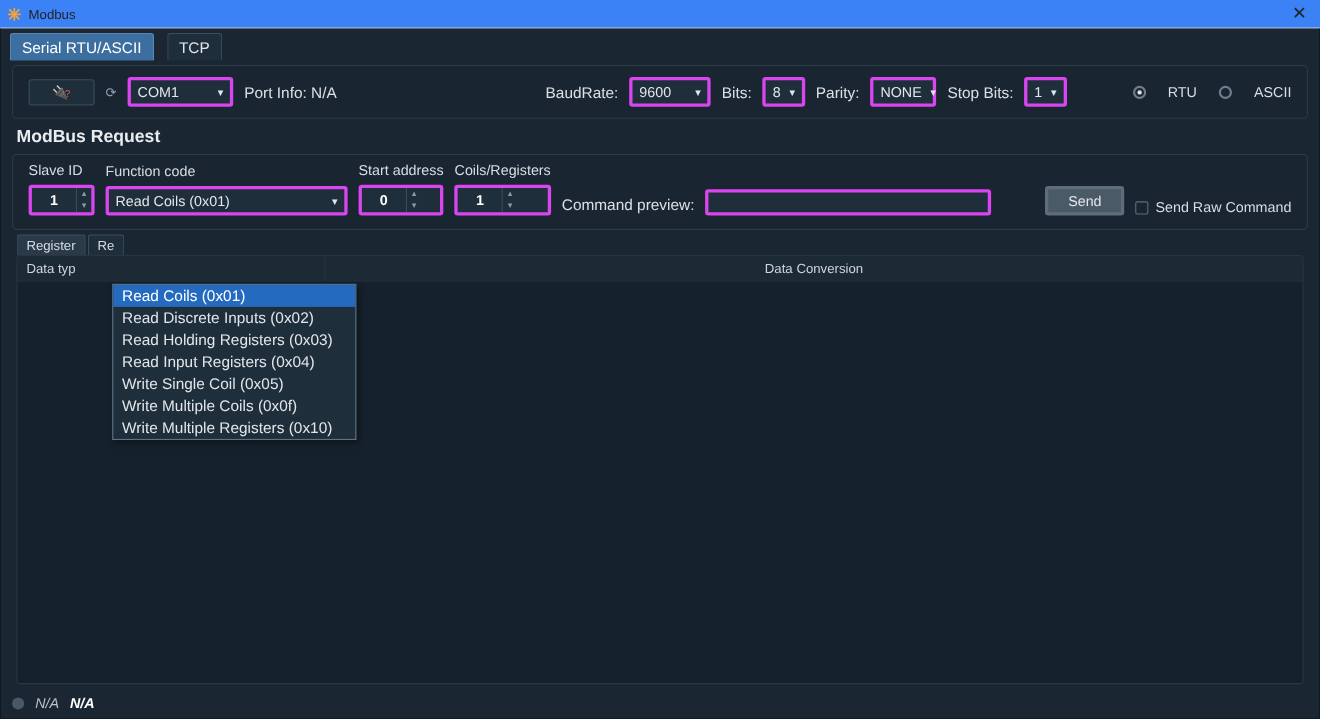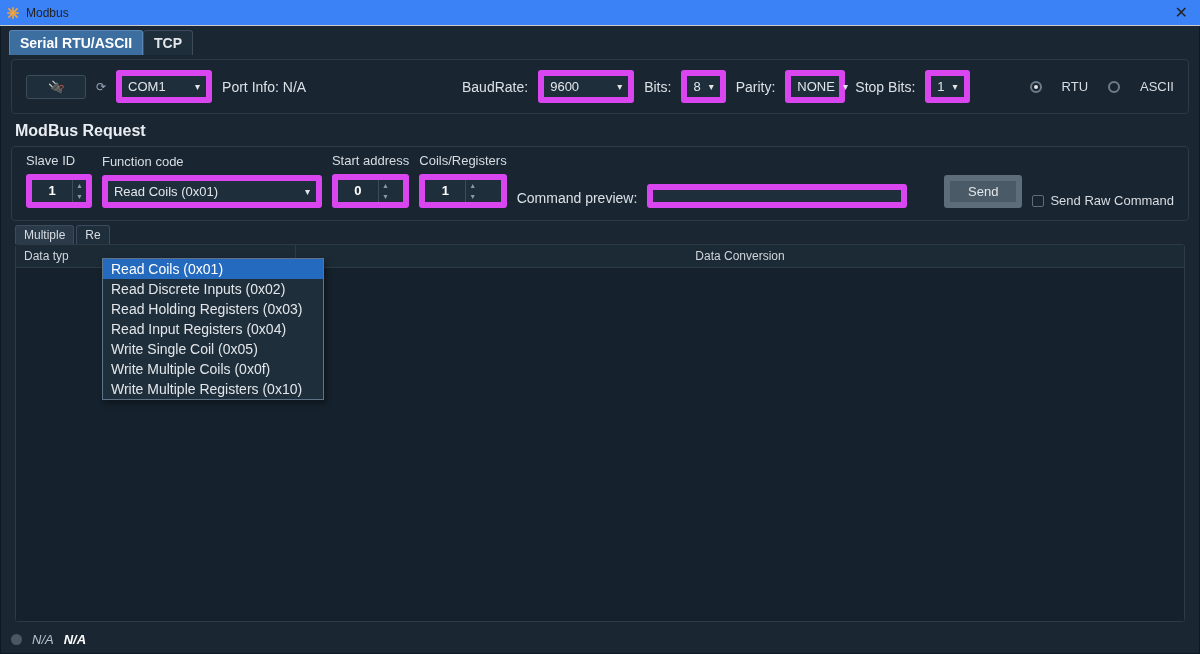--- a/index.html
+++ b/index.html
@@ -51,27 +51,27 @@
 
 
 .tab-strip {
   display: flex;
   padding: 4px 8px 0 8px;
   gap: 0;
 }
 .tab {
   padding: 4px 10px;
   font-size: 14px;
-  font-weight: 700;
+  font-weight: 400;
   background: #1f2e3b;
   color: #e2e6ea;
   border: 1px solid #3c4c5a;
   border-bottom: none;
   border-radius: 3px 3px 0 0;
-  margin-right: 0;
+  margin-right: 12px;
   cursor: default;
 }
 .tab.active {
   background: #3d6ea0;
   color: #fff;
   border-color: #5a86b5;
 }
 
 
 .panel {
@@ -90,21 +90,21 @@
 .panel-title {
   font-size: 16px;
   font-weight: 700;
   color: #e9edf1;
   padding: 0 0 4px 4px;
 }
 
 
 .btn, .select, .input, .spinbox {
   background: #1f2e3b;
-  border: 6px solid #d946ef;
+  border: 3px solid #d946ef;
   color: #e2e6ea;
   border-radius: 3px;
   font-size: 13px;
 }
 .btn { padding: 3px 18px; cursor: default; }
 .btn.grey { background: #4b5a67; border-color: #5e6d7a; }
 .select {
   display: inline-flex;
   align-items: center;
   padding: 3px 6px;
@@ -328,21 +328,21 @@
         <span class="caret">▾</span>
       </div>
       <span class="label">
         <span>Port Info:</span>
         <span>N/A</span>
       </span>
 
       <div class="spacer"></div>
 
       <span class="label">BaudRate:</span>
-      <div class="select" style="width:96px">
+      <div class="select" style="width:74px">
         <span>9600</span>
         <span class="caret">▾</span>
       </div>
 
       <span class="label">Bits:</span>
       <div class="select mini-select2">
         <span>8</span>
         <span class="caret">▾</span>
       </div>
 
@@ -431,21 +431,21 @@
 
         <label class="checkbox">
           <span class="box"></span>
           <span>Send Raw Command</span>
         </label>
       </div>
     </div>
   </div>
 
   <div class="reg-tabs">
-    <div class="rtab active">Multiple</div>
+    <div class="rtab active">Register</div>
     <div class="rtab">Re</div>
   </div>
   <div class="registers-panel">
     <div class="reg-header">
       <div class="reg-header-cell dt">Data typ</div>
       <div class="reg-header-cell dc">Data Conversion</div>
     </div>
     <div class="reg-body"></div>
   </div>
 

